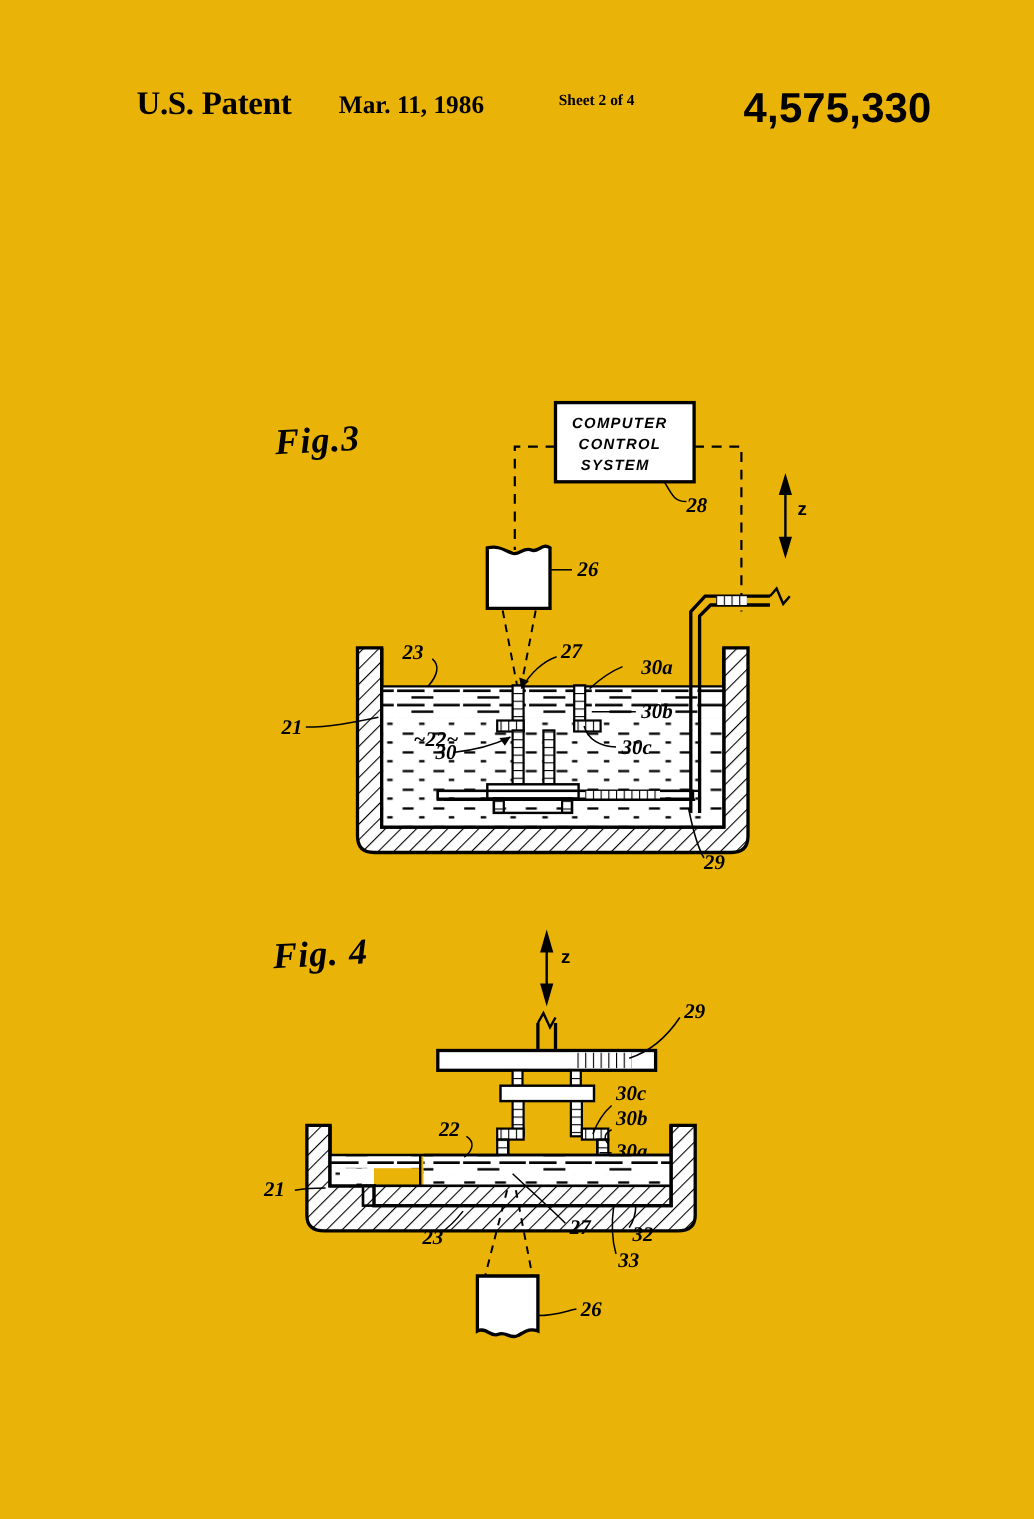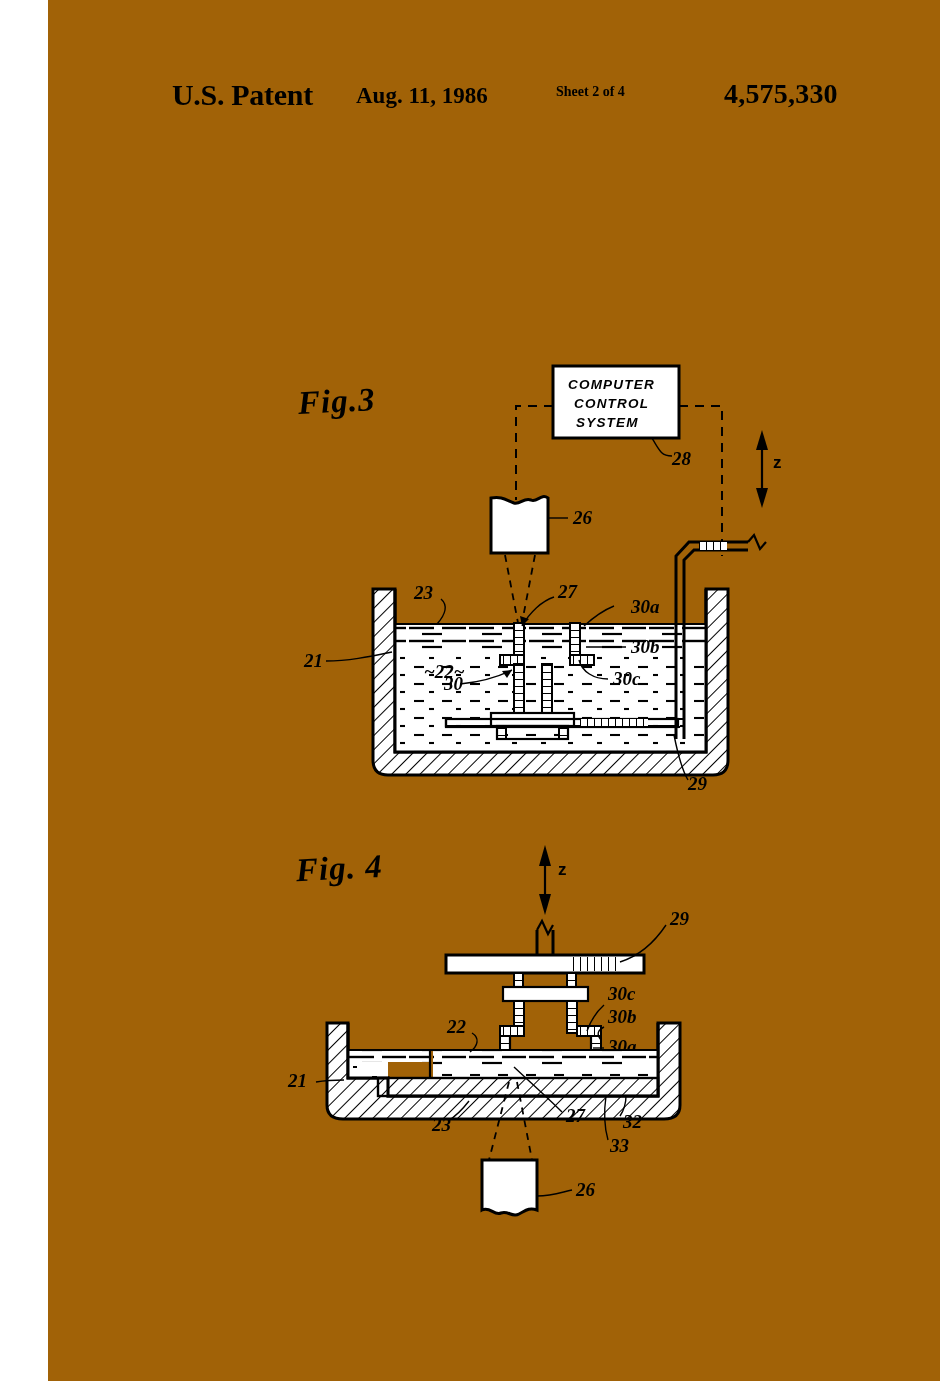--- a/index.html
+++ b/index.html
@@ -10,22 +10,21 @@
   body {
     width: 940px;
     height: 1381px;
     position: relative;
     font-family: "Liberation Serif", serif;
     overflow: hidden;
   }
   #page {
     position: absolute;
     inset: 0;
-    background: #a16207;
-    margin-left: 48px;
+    background: #eab308;
   }
   
   .hdr {
     position: absolute;
     top: 78px;
     left: 0;
     width: 940px;
     height: 44px;
     white-space: nowrap;
   }
@@ -54,23 +53,23 @@
     top: 6px;
     font-family: "Liberation Serif", serif;
     font-weight: bold;
     font-size: 14px;
     color: #000;
   }
   .hdr-patno {
     position: absolute;
     left: 676px;
     top: 0px;
-    font-family: Liberation Serif, serif;
-    font-weight: bold;
-    font-size: 28px;
+    font-family: Liberation Sans, sans-serif;
+    font-weight: bold;
+    font-size: 38px;
     letter-spacing: 0.2px;
     color: #000;
   }
   
   .figlabel {
     position: absolute;
     font-family: "Liberation Serif", serif;
     font-weight: bold;
     font-style: italic;
     font-size: 33px;
@@ -119,21 +118,21 @@
   .dash-beam { stroke-dasharray: 7 6; stroke-width: 1.8; }
   .fillw { fill: #ffffff; }
 </style>
 </head>
 <body>
 
 <div id="page">
 
   <div class="hdr">
     <div class="hdr-uspat">U.S. Patent</div>
-    <div class="hdr-date">Aug. 11, 1986</div>
+    <div class="hdr-date">Mar. 11, 1986</div>
     <div class="hdr-sheet">Sheet 2 of 4</div>
     <div class="hdr-patno">4,575,330</div>
   </div>
 
   <div class="figlabel" id="fig3label">Fig.3</div>
   <div class="figlabel" id="fig4label">Fig. 4</div>
 
   <svg class="drawing" viewBox="0 0 940 1381">
 
     <defs>

